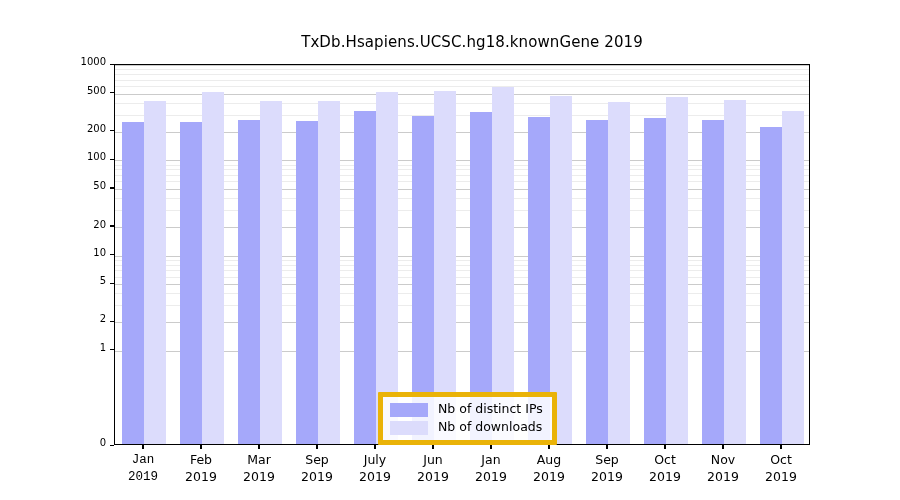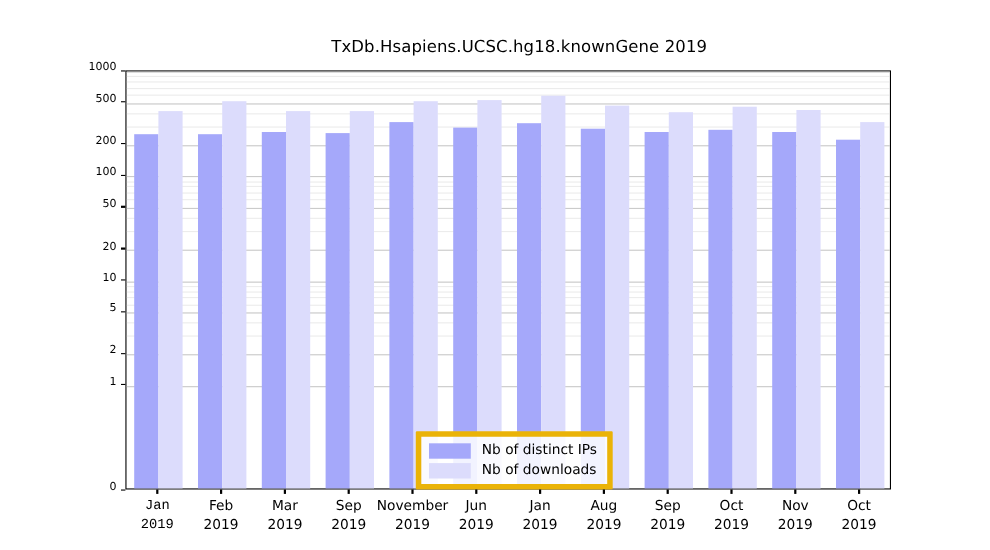--- a/index.html
+++ b/index.html
@@ -162,21 +162,21 @@
       </div>
       <div class="xtick-label" style="left: 259px;">
         <span>Mar</span>
         <span>2019</span>
       </div>
       <div class="xtick-label" style="left: 317px;">
         <span>Sep</span>
         <span>2019</span>
       </div>
       <div class="xtick-label" style="left: 375px;">
-        <span>November</span>
+        <span>July</span>
         <span>2019</span>
       </div>
       <div class="xtick-label" style="left: 433px;">
         <span>Jun</span>
         <span>2019</span>
       </div>
       <div class="xtick-label" style="left: 491px;">
         <span>Jan</span>
         <span>2019</span>
       </div>

